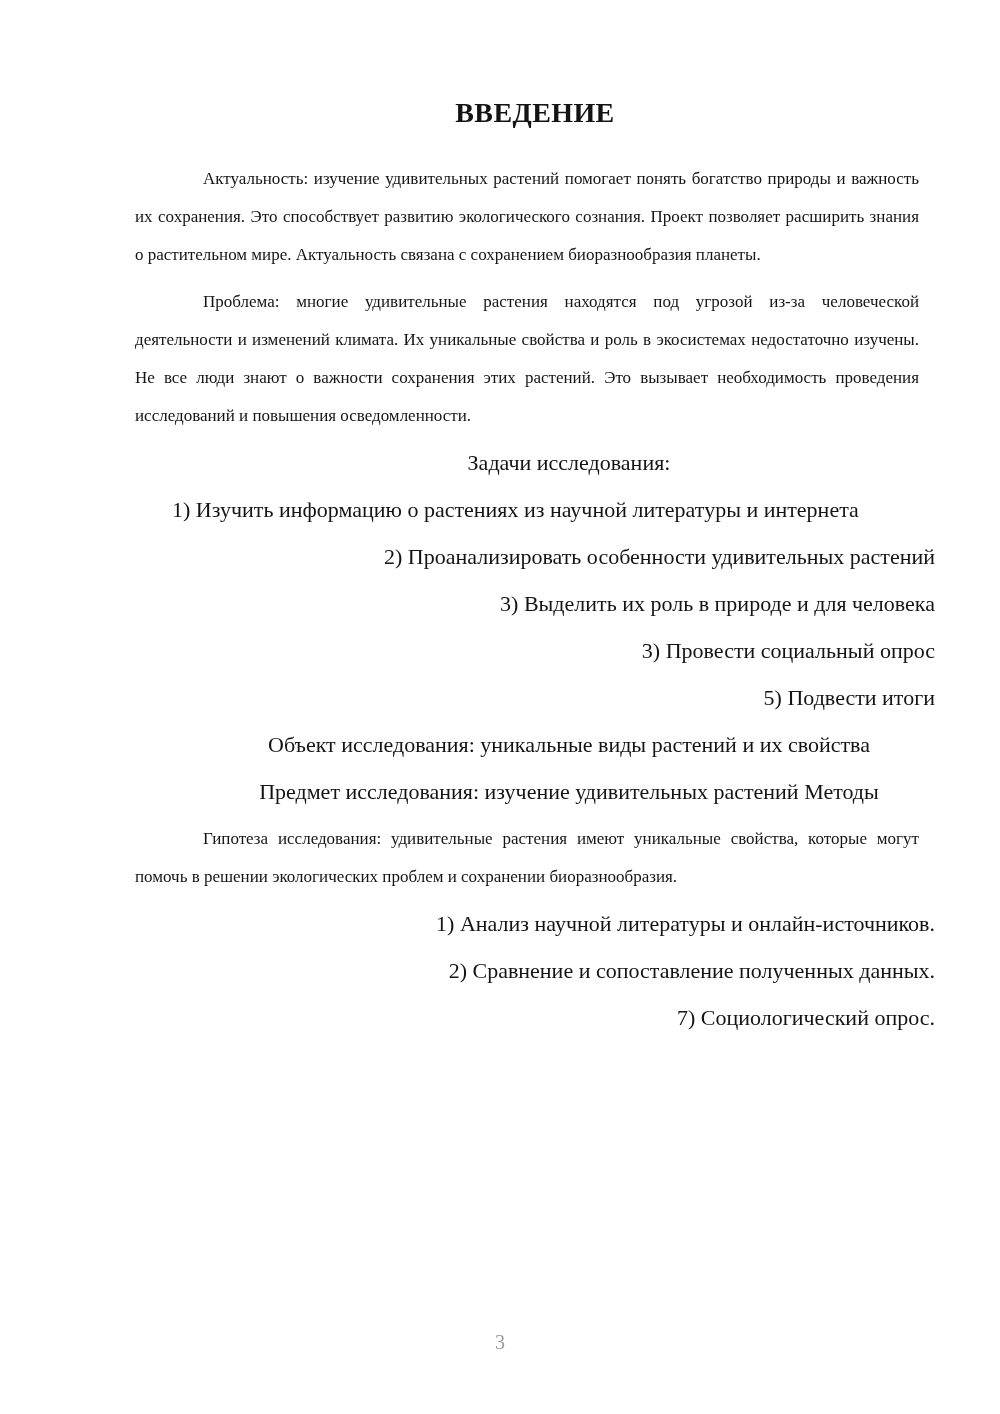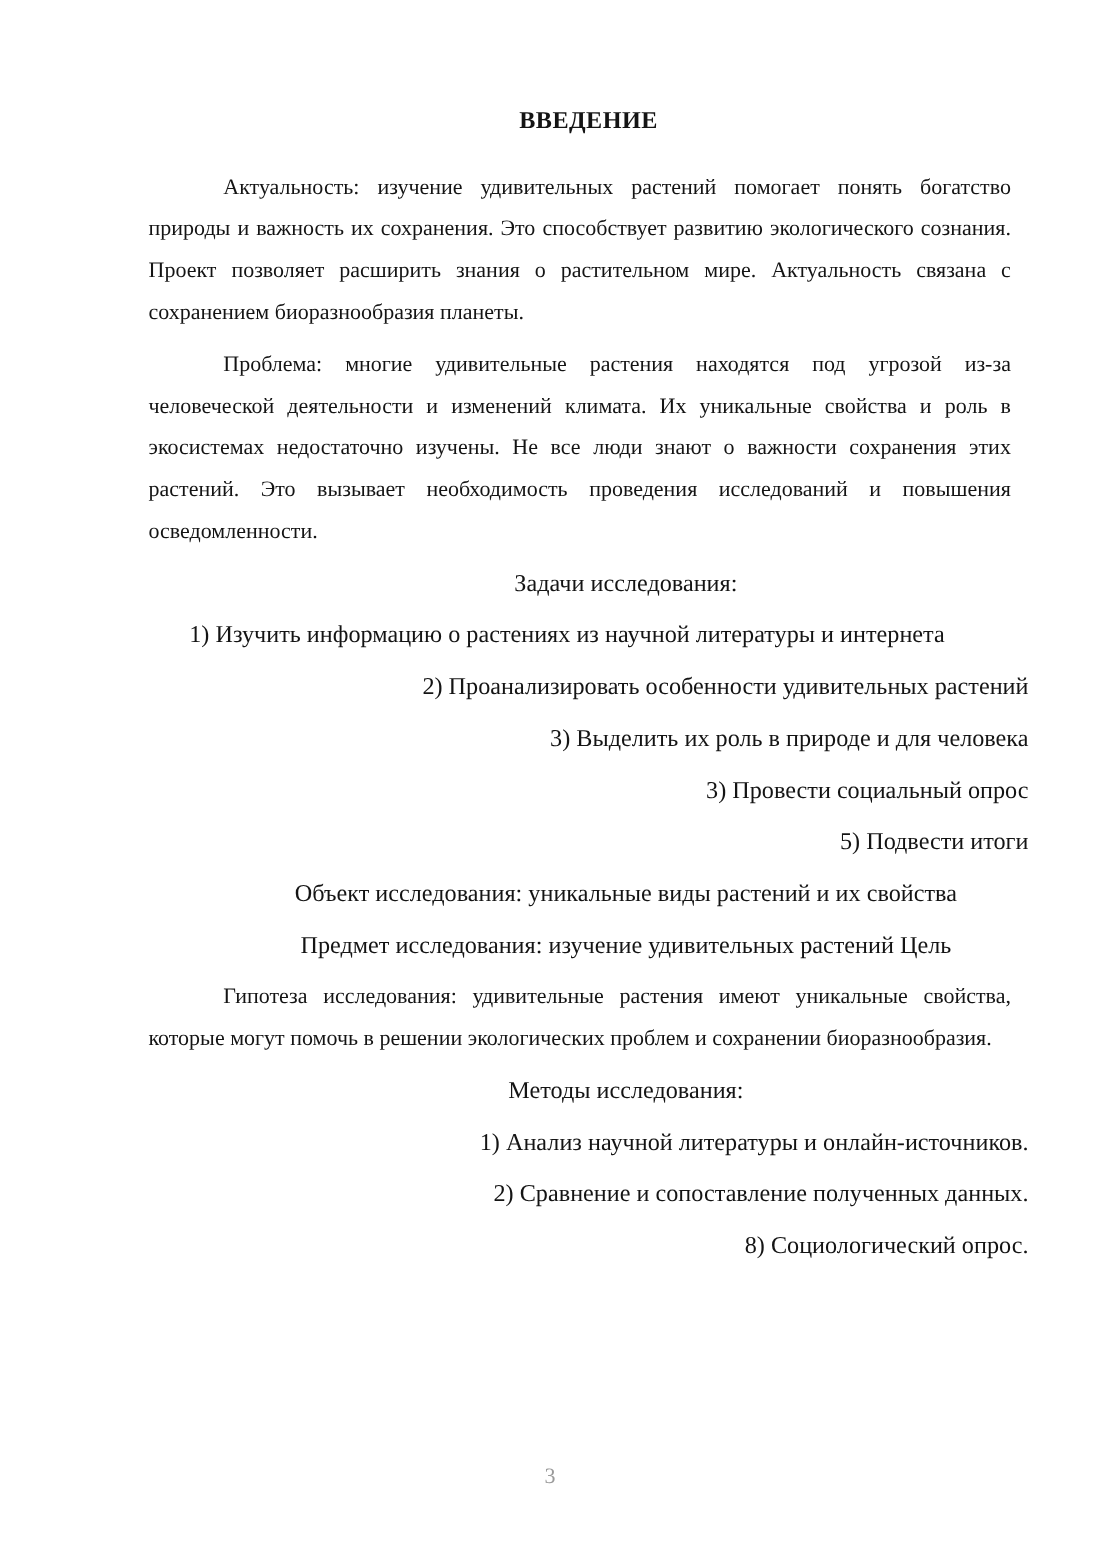--- a/index.html
+++ b/index.html
@@ -17,29 +17,29 @@
     color: #141414;
     box-sizing: border-box;
   }
   .content {
     position: absolute;
     left: 135px;
     top: 92px;
     width: 800px;
   }
   .doc-title {
-    font-size: 22px;
+    font-size: 28px;
     font-weight: bold;
     text-align: center;
     letter-spacing: 0.4px;
     margin: 0 0 26px 0;
     line-height: 1.5;
   }
   .para {
-    font-size: 20px;
+    font-size: 17px;
     line-height: 38px;
     text-align: justify;
     text-justify: inter-word;
     margin: 0 16px 9px 0;
     text-indent: 68px;
     hyphens: none;
   }
   .para:last-child {
     margin-bottom: 0;
   }
@@ -102,28 +102,27 @@
     <p class="listitem nojust">2) Проанализировать особенности удивительных растений</p>
 
     <p class="listitem nojust">3) Выделить их роль в природе и для человека</p>
 
     <p class="listitem nojust">3) Провести социальный опрос</p>
 
     <p class="listitem nojust">5) Подвести итоги</p>
 
     <p class="stmt">Объект исследования: уникальные виды растений и их свойства</p>
 
-    <p class="stmt">Предмет исследования: изучение удивительных растений Цель</p>
+    <p class="stmt">Предмет исследования: изучение удивительных растений Методы</p>
 
     <p class="para">Гипотеза исследования: удивительные растения имеют уникальные свойства, которые могут помочь в решении экологических проблем и сохранении биоразнообразия.</p>
 
-    <p class="lead">Методы исследования:</p>
 
     <p class="listitem nojust">1) Анализ научной литературы и онлайн-источников.</p>
 
     <p class="listitem nojust">2) Сравнение и сопоставление полученных данных.</p>
 
-    <p class="listitem nojust">8) Социологический опрос.</p>
+    <p class="listitem nojust">7) Социологический опрос.</p>
 
   </div>
 
   <div class="page-number">3</div>
 </div>
 
 </body></html>

